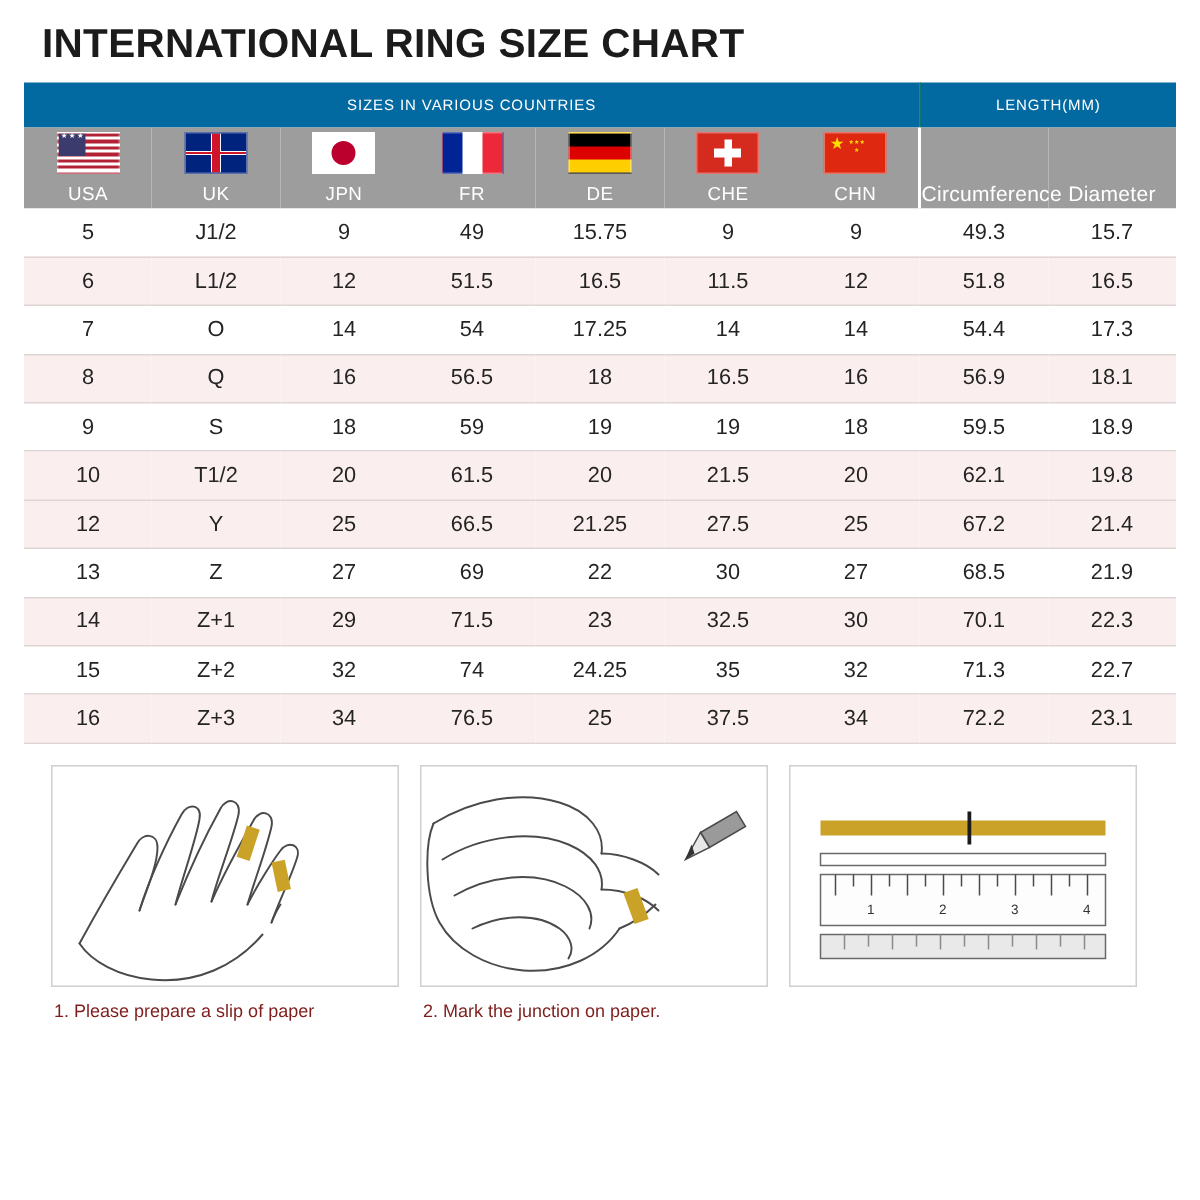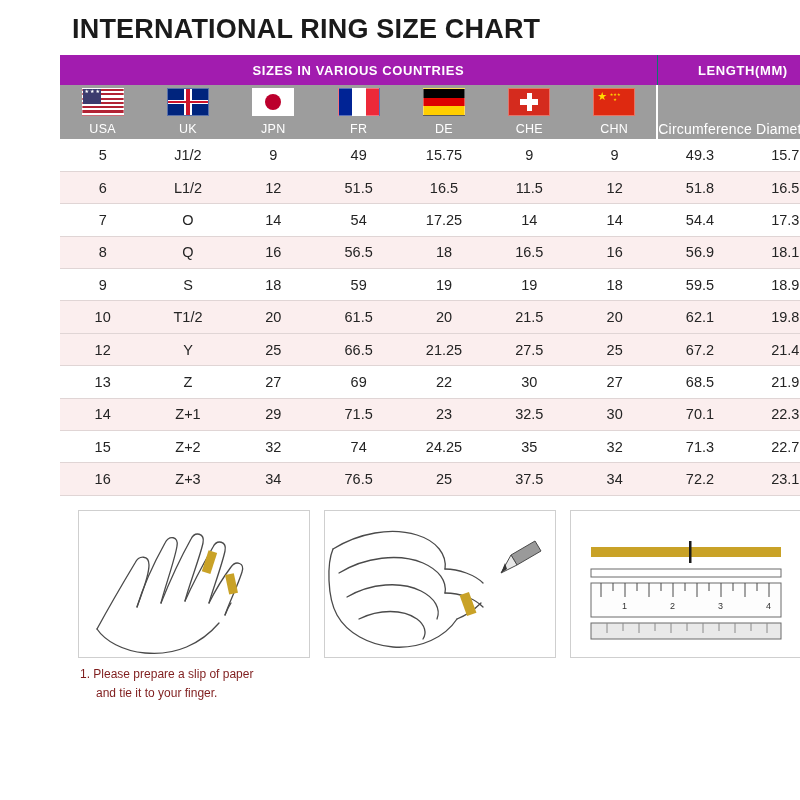--- a/index.html
+++ b/index.html
@@ -6,21 +6,20 @@
   html, body {
     margin: 0; padding: 0;
     width: 800px; height: 800px;
     background: #ffffff;
     font-family: "Liberation Sans", sans-serif;
   }
   .page {
     width: 800px; height: 800px;
     position: relative;
     overflow: hidden;
-    padding-left: 44px;
   }
   .title {
     font-size: 27px;
     font-weight: bold;
     color: #1b1b1b;
     letter-spacing: 0.2px;
     padding: 14px 0 10px 28px;
     font-family: "Liberation Sans", sans-serif;
   }
   table.chart {
@@ -28,26 +27,26 @@
     margin: 0 16px;
     border-collapse: collapse;
     table-layout: fixed;
   }
   table.chart td, table.chart th {
     padding: 0;
     text-align: center;
     vertical-align: middle;
   }
   .hdr-group {
-    background: #a21caf;
+    background: #0369a1;
     color: #ffffff;
-    font-size: 13px;
+    font-size: 10px;
     letter-spacing: 0.6px;
     height: 30px;
-    font-weight: bold;
+    font-weight: normal;
   }
   .hdr-group.sep { border-left: 1px solid #0f766e; }
   .flagrow td {
     background: #9d9d9d;
     height: 54px;
     padding-top: 4px;
   }
   .flagrow td.lenhdr { border-left: 2px solid #ffffff; }
   .flag {
     width: 42px; height: 28px;
@@ -342,21 +341,20 @@
             <path d="M146 104 C148 99 150 95 152 92"></path>
           </g>
           <g>
             <rect x="126" y="40" width="9" height="22" fill="#c9a227" transform="rotate(18 130 51)"></rect>
             <rect x="148" y="63" width="9" height="20" fill="#c9a227" transform="rotate(-12 152 73)"></rect>
           </g>
         </svg>
       </div>
       <div class="stepcap">
         <span>1. Please prepare a slip of paper</span>
-        <span class="indent">and tie it to your finger.</span>
       </div>
     </div>
 
     <div class="step">
       <div class="stepbox">
         <svg width="230" height="146" viewBox="0 0 230 146">
           <g fill="none" stroke="#4a4a4a" stroke-width="1.3" stroke-linecap="round">
             <path d="M8 38 C34 22 66 16 92 24 C112 30 122 44 120 58"></path>
             <path d="M14 62 C40 46 74 42 98 52 C114 59 122 70 120 82"></path>
             <path d="M22 86 C46 72 76 70 96 80 C110 87 116 98 112 108"></path>
@@ -367,20 +365,24 @@
             <path d="M132 108 C142 104 150 98 156 92"></path>
           </g>
           <g>
             <path d="M186 44 L210 30 L216 40 L192 54 Z" fill="#9a9a9a" stroke="#4a4a4a" stroke-width="1"></path>
             <path d="M186 44 L192 54 L176 62 Z" fill="#e8e8e8" stroke="#4a4a4a" stroke-width="1"></path>
             <path d="M176 62 L182 58 L180 52 Z" fill="#333"></path>
             <rect x="138" y="82" width="10" height="22" fill="#c9a227" transform="rotate(-20 143 93)"></rect>
           </g>
         </svg>
       </div>
+      <div class="stepcap">
+        <span>2. Mark the junction on paper.</span>
+        <span class="indent"></span>
+      </div>
     </div>
 
     <div class="step">
       <div class="stepbox">
         <svg width="230" height="146" viewBox="0 0 230 146">
           <rect x="20" y="36" width="190" height="10" fill="#c9a227"></rect>
           <rect x="118" y="30" width="2.5" height="22" fill="#1b1b1b"></rect>
           <rect x="20" y="58" width="190" height="8" fill="#ffffff" stroke="#6a6a6a" stroke-width="1"></rect>
           <rect x="20" y="72" width="190" height="34" fill="#fdfdfd" stroke="#6a6a6a" stroke-width="1"></rect>
           <g stroke="#4a4a4a" stroke-width="1">

